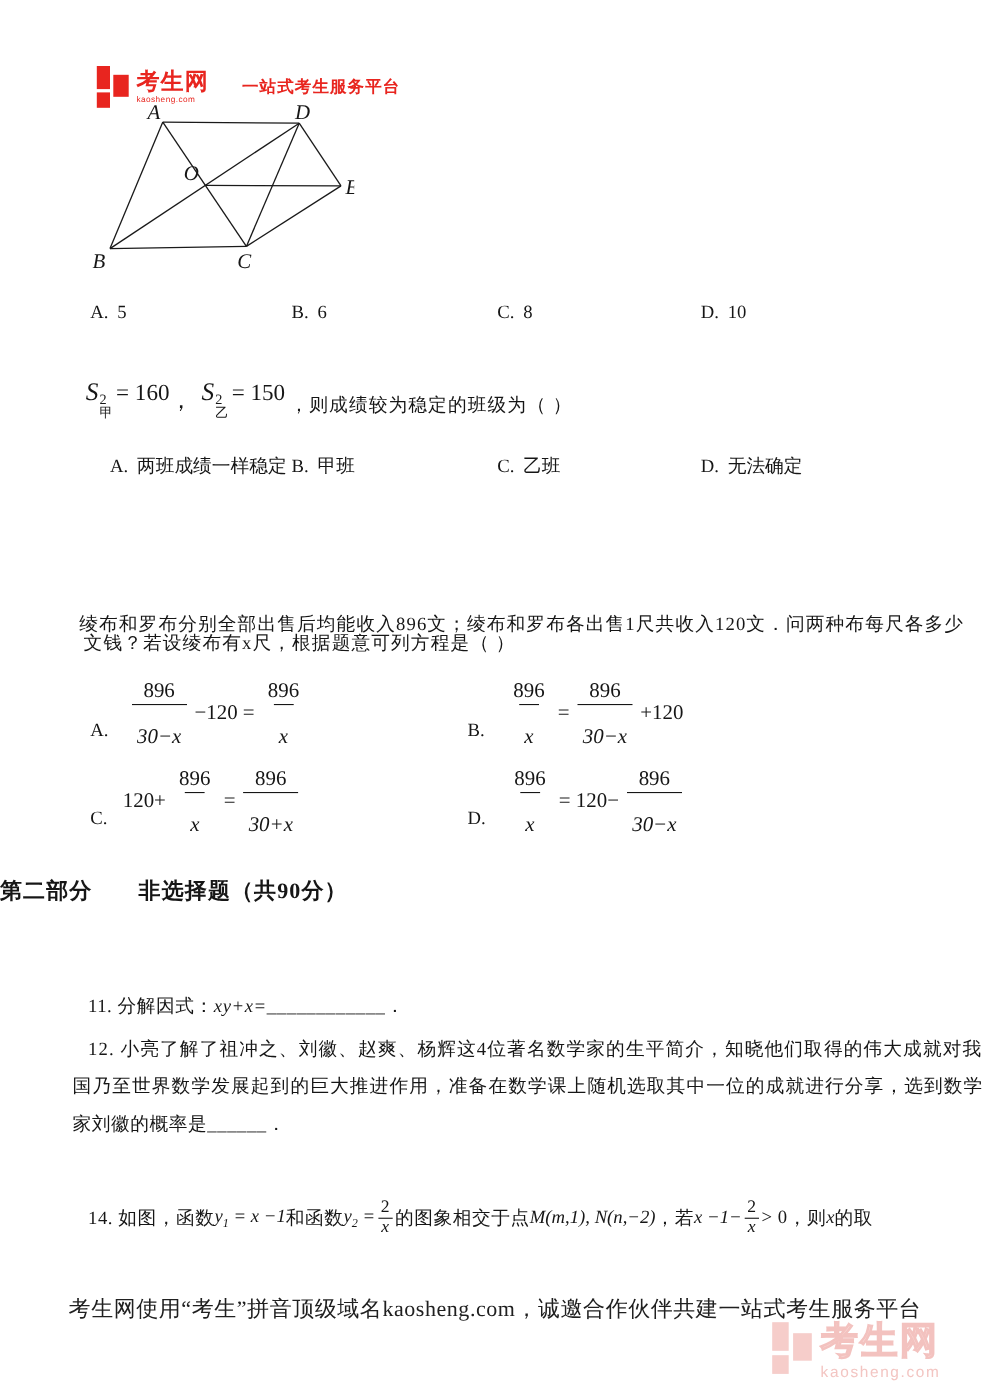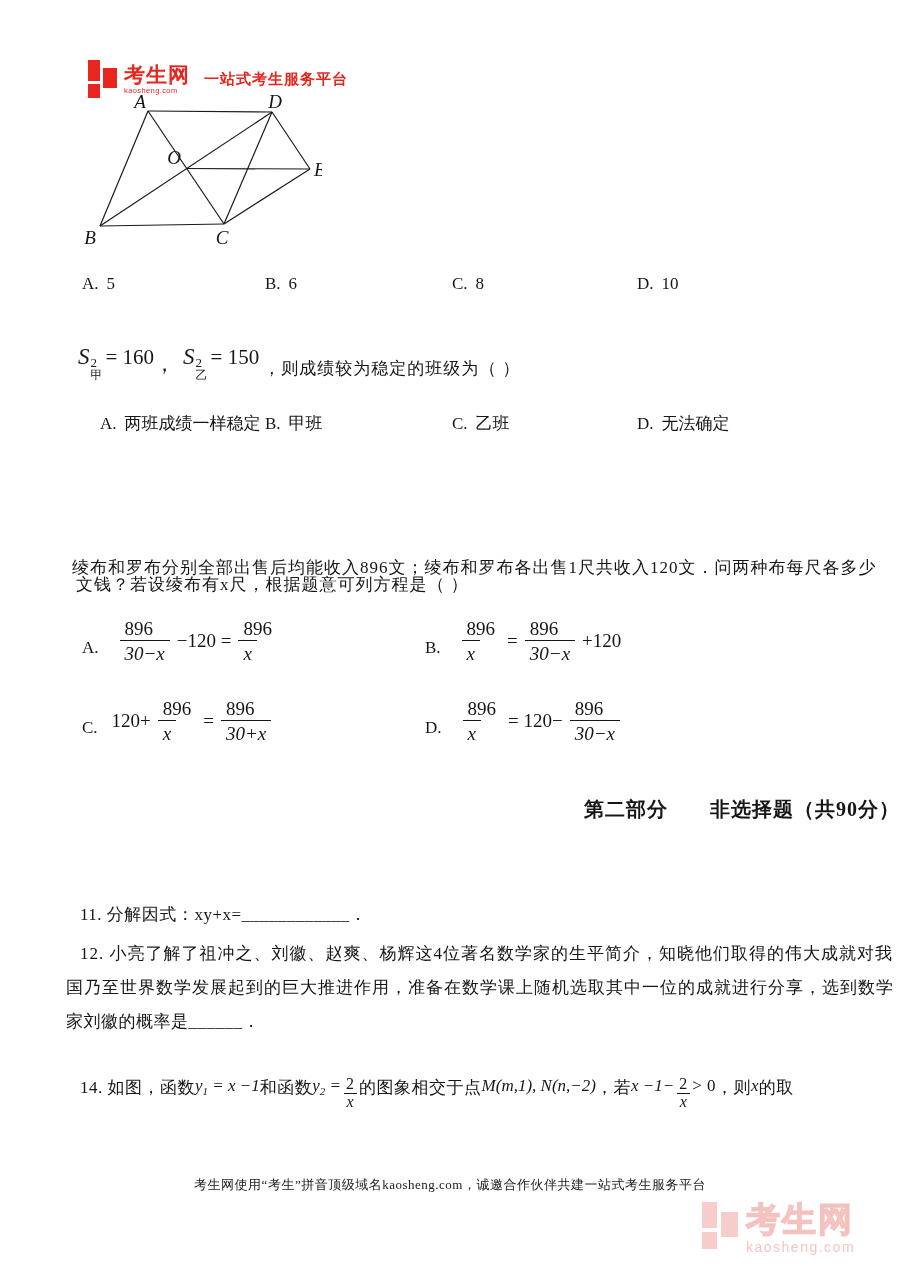--- a/index.html
+++ b/index.html
@@ -12,21 +12,21 @@
   .logo-icon .blk{position:absolute;background:#e8251f;}
   .logo-icon .b1{left:0;top:0;width:12px;height:21px;}
   .logo-icon .b2{left:0;top:24px;width:12px;height:14px;}
   .logo-icon .b3{left:15px;top:8px;width:14px;height:20px;}
   .logo-textcol{margin-left:6px;display:flex;flex-direction:column;line-height:1;}
   .logo-brand{font-family:"Liberation Sans","DejaVu Sans",sans-serif;font-weight:bold;
               font-size:21px;color:#e8251f;letter-spacing:1px;}
   .logo-domain{font-family:"Liberation Sans","DejaVu Sans",sans-serif;font-size:7.5px;
                color:#e8251f;margin-top:2px;letter-spacing:.4px;}
   .logo-tagline{font-family:"Liberation Sans","DejaVu Sans",sans-serif;font-weight:bold;
-                font-size:15px;color:#e8251f;margin-left:14px;letter-spacing:1px;}
+                font-size:15px;color:#e8251f;margin-left:30px;letter-spacing:1px;}
 
   
   .fig{position:absolute;left:72px;top:94px;width:250px;height:160px;}
   .fig svg{display:block;}
   .fig text{font-family:"Liberation Serif","DejaVu Serif",serif;font-style:italic;font-size:19px;fill:#161616;}
 
   
   .tline{position:absolute;font-size:17px;letter-spacing:1px;white-space:nowrap;}
   .optrow-item{position:absolute;font-size:17px;white-space:nowrap;}
   .optrow-item .olabel{margin-right:8px;}
@@ -36,45 +36,45 @@
   .mathbig{font-size:21px;}
   .mathbig .svar{font-style:italic;font-size:23px;}
   .supsub{display:inline-flex;flex-direction:column;line-height:1;margin:0 3px 0 1px;position:relative;top:3px;}
   .supsub .sup{font-size:13px;}
   .supsub .sub{font-size:12px;}
   .formula-tail{font-size:17px;letter-spacing:1px;position:relative;top:2px;margin-left:4px;}
 
   
   .eqrow{position:absolute;display:flex;align-items:center;font-size:19px;white-space:nowrap;}
   .eq-label{font-size:17px;align-self:flex-end;padding-bottom:7px;margin-right:14px;}
-  .frac{display:inline-flex;flex-direction:column;align-items:flex-start;line-height:1.15;vertical-align:middle;}
+  .frac{display:inline-flex;flex-direction:column;align-items:center;line-height:1.15;vertical-align:middle;}
   .frac .num{padding:0 5px;}
-  .frac .den{border-top:1.3px solid #161616;padding:2px 5px 0 5px;font-style:italic;}
+  .frac .den{border-top:1.3px solid #161616;padding:18px 5px 0 5px;font-style:italic;}
   .eq-mid{margin:0 7px;}
   .eq-pre{margin-right:7px;}
   .eq-post{margin-left:7px;}
 
   
-  .center-title{position:absolute;left:0;top:796px;width:100%;text-align:right;
+  .center-title{position:absolute;left:0;top:796px;width:100%;text-align:left;
                 font-weight:bold;font-size:20px;letter-spacing:1px;}
   .center-title .gap{display:inline-block;width:42px;}
   .bold-header{position:absolute;left:80px;top:854px;font-weight:bold;font-size:20px;letter-spacing:1px;}
 
   
-  .q14row{position:absolute;left:80px;top:1076px;height:62px;display:flex;align-items:flex-start;
+  .q14row{position:absolute;left:80px;top:1076px;height:62px;display:flex;align-items:center;
           font-size:17px;letter-spacing:.5px;white-space:nowrap;}
   .q14row .it{font-style:italic;letter-spacing:0;}
   .q14row sub{font-size:11px;}
   .sfrac{display:inline-flex;flex-direction:column;align-items:center;line-height:1.05;font-size:16px;
          letter-spacing:0;margin:0 2px;}
   .sfrac .n{padding:0 3px;}
   .sfrac .d{border-top:1.2px solid #161616;padding:0 3px;font-style:italic;}
 
   
-  .footer{position:absolute;left:0;top:1176px;width:100%;text-align:center;font-size:13px;
+  .footer{position:absolute;left:0;top:1176px;width:100%;text-align:center;font-size:20px;
           letter-spacing:.5px;color:#202020;}
   .wm{position:absolute;left:702px;top:1202px;display:flex;align-items:flex-start;opacity:1;}
   .wm-icon{position:relative;width:36px;height:48px;}
   .wm-icon .blk{position:absolute;background:#f6cdca;}
   .wm-icon .b1{left:0;top:0;width:15px;height:26px;}
   .wm-icon .b2{left:0;top:30px;width:15px;height:17px;}
   .wm-icon .b3{left:19px;top:10px;width:17px;height:25px;}
   .wm-textcol{margin-left:8px;display:flex;flex-direction:column;line-height:1;}
   .wm-brand{font-family:"Liberation Sans","DejaVu Sans",sans-serif;font-weight:bold;font-size:34px;
             color:#fbe4e2;-webkit-text-stroke:1.3px #f3c2bf;letter-spacing:2px;}
@@ -220,21 +220,21 @@
       </span>
     <span class="eq-post"></span>
   </div>
 
   <div class="center-title">
     <span>第二部分</span><span class="gap"></span><span>非选择题（共90分）</span>
   </div>
 
 
   <div class="tline" style="left:80px;top:903px;letter-spacing:.5px">
-    <span>11. 分解因式：</span><span style="">xy+x=</span><span>____________．</span>
+    <span>11. 分解因式：</span><span style="font-style:italic">xy+x=</span><span>____________．</span>
   </div>
 
   <div class="tline" style="left:80px;top:942px">12. 小亮了解了祖冲之、刘徽、赵爽、杨辉这4位著名数学家的生平简介，知晓他们取得的伟大成就对我</div>
   <div class="tline" style="left:66px;top:976px">国乃至世界数学发展起到的巨大推进作用，准备在数学课上随机选取其中一位的成就进行分享，选到数学</div>
   <div class="tline" style="left:66px;top:1010px;letter-spacing:.5px">家刘徽的概率是______．</div>
 
 
   <div class="q14row">
     <span>14. 如图，函数</span>
     <span class="it"><span>y</span><sub>1</sub><span> = x −1</span></span>

